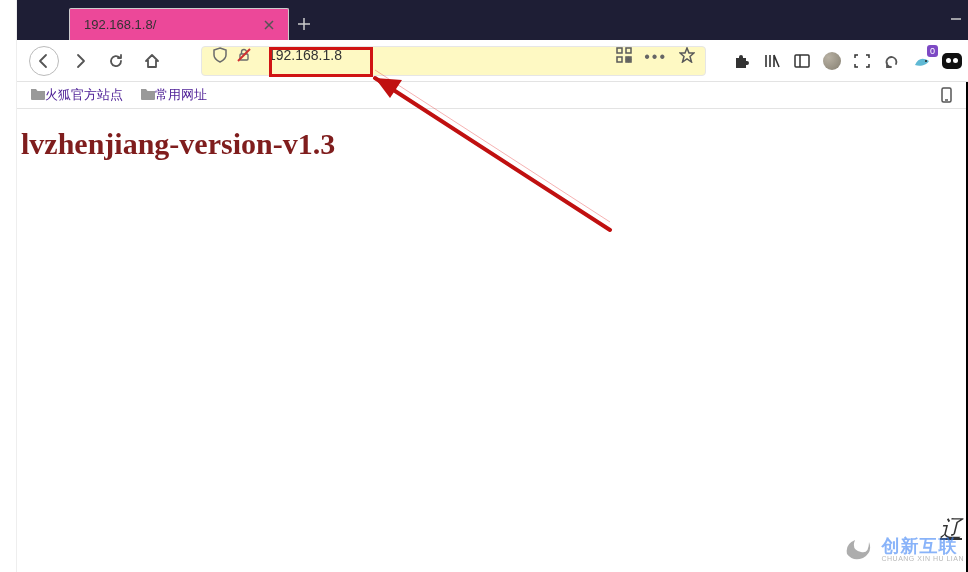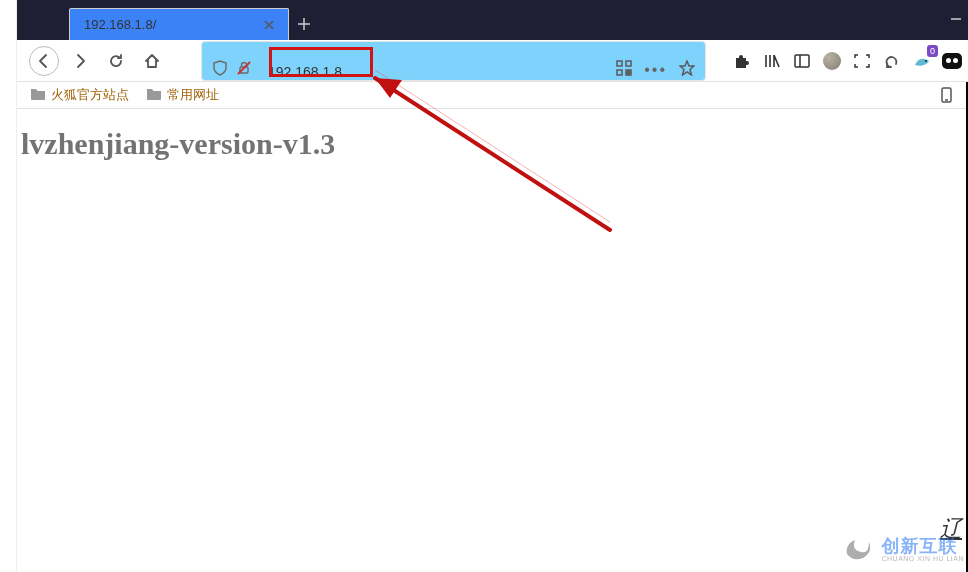--- a/index.html
+++ b/index.html
@@ -1,36 +1,36 @@
 <!DOCTYPE html>
 <html><head>
 <meta charset="utf-8">
 <style>
   * { margin: 0; padding: 0; box-sizing: border-box; font-family: Arial, "Microsoft YaHei", sans-serif; }
   body { width: 968px; height: 572px; background: #fff; position: relative; overflow: hidden; }
 
   
   .titlebar { display: flex; align-items: stretch; height: 40px; background: #1e1e35; position: relative; }
   .titlebar .left-pad { width: 52px; }
-  .tab { display: flex; align-items: center; background: #3b82f6; border: 1px solid #ccc; border-bottom: none; border-radius: 2px 2px 0 0; height: 32px; margin-top: 8px; padding: 0 10px 0 14px; min-width: 220px; gap: 10px; }
+  .tab { display: flex; align-items: center; background: #ec4899; border: 1px solid #ccc; border-bottom: none; border-radius: 2px 2px 0 0; height: 32px; margin-top: 8px; padding: 0 10px 0 14px; min-width: 220px; gap: 10px; }
   .tab-title { flex: 1; font-size: 13px; color: #333; }
   .tab-close { width: 18px; height: 18px; display: flex; align-items: center; justify-content: center; color: #555; cursor: pointer; }
   .tab-close svg { width: 12px; height: 12px; }
   .newtab { width: 30px; display: flex; align-items: center; justify-content: center; margin-top: 8px; height: 32px; }
   .newtab svg { width: 14px; height: 14px; stroke: #ccc; }
   .window-controls { position: absolute; right: 6px; top: 0; height: 40px; display: flex; align-items: center; gap: 18px; }
   .window-controls svg { width: 12px; height: 12px; stroke: #ccc; fill: none; stroke-width: 1.5; }
 
   
   .navbar { display: flex; align-items: center; height: 42px; background: #fff; border-bottom: 1px solid #e3e3e3; padding: 0 6px 0 10px; gap: 2px; }
   .nav-btn { width: 34px; height: 30px; display: flex; align-items: center; justify-content: center; border-radius: 4px; cursor: pointer; }
   .nav-btn.circle { width: 30px; height: 30px; border: 1px solid #bbb; border-radius: 50%; margin: 0 2px; }
   .nav-btn svg { width: 16px; height: 16px; stroke: #555; fill: none; stroke-width: 1.8; stroke-linecap: round; stroke-linejoin: round; }
   .spacer { width: 28px; }
-  .addr-wrap { flex: 1; display: flex; align-items: flex-end; height: 40px; background: #7dd3fc; border: 1px solid #e6e6e6; border-radius: 4px; padding: 0 10px; gap: 10px; }
+  .addr-wrap { flex: 1; display: flex; align-items: flex-start; height: 30px; background: #fef9c3; border: 1px solid #e6e6e6; border-radius: 4px; padding: 0 10px; gap: 10px; }
   .addr-icons-left { display: flex; align-items: center; gap: 8px; }
   .addr-icons-left .shield svg { width: 16px; height: 16px; stroke: #6b6b6b; fill: none; stroke-width: 1.5; }
   .addr-icons-left .lock { position: relative; }
   .addr-icons-left .lock svg { width: 16px; height: 16px; }
   .addr-text { font-size: 14px; color: #333; padding: 0 6px; }
   .addr-highlight { position: absolute; border: 3px solid #d01414; pointer-events: none; }
   .addr-spacer { flex: 1; }
   .addr-icons-right { display: flex; align-items: center; gap: 12px; }
   .addr-icons-right svg { width: 16px; height: 16px; stroke: #5a5a5a; fill: none; stroke-width: 1.5; }
   .dots { letter-spacing: 2px; color: #666; font-size: 16px; line-height: 16px; }
@@ -39,28 +39,28 @@
   .ext svg { width: 18px; height: 18px; }
   .avatar-badge { width: 18px; height: 18px; border-radius: 50%; background: radial-gradient(circle at 30% 30%, #b8b1a3, #857f71); }
   .mask-badge { width: 22px; height: 16px; background: #111; border-radius: 5px; position: relative; }
   .mask-badge::before, .mask-badge::after { content:""; position:absolute; width:5px; height:5px; background:#fff; border-radius:50%; top:5px; }
   .mask-badge::before { left:4px; } .mask-badge::after { right:4px; }
   .shark { position: relative; }
   .shark .count { position: absolute; top: -6px; right: -6px; background: #7d49c4; color: #fff; font-size: 9px; border-radius: 3px; padding: 0 3px; line-height: 12px; }
 
   
   .bookmarks { display: flex; align-items: center; height: 27px; background: #fff; border-bottom: 1px solid #e3e3e3; padding: 0 14px; gap: 18px; position: relative; }
-  .bm { display: flex; align-items: center; gap: 6px; font-size: 13px; color: #a16207; cursor: pointer; }
+  .bm { display: flex; align-items: center; font-size: 13px; color: #4c1d95; cursor: pointer; }
   .bm .folder svg { width: 14px; height: 12px; fill: #999; }
   .bm-right { position: absolute; right: 12px; display: flex; align-items: center; gap: 4px; }
   .bm-right svg { width: 11px; height: 16px; stroke: #555; fill: none; stroke-width: 1.5; }
 
   
   .page-content { padding: 18px 4px; }
-  .page-content h1 { font-size: 30px; font-family: "Times New Roman", serif; font-weight: bold; color: #737373; }
+  .page-content h1 { font-size: 30px; font-family: "Times New Roman", serif; font-weight: bold; color: #7f1d1d; }
 
   
   .annot-arrow { position: absolute; pointer-events: none; }
 
   
   .watermark { position: absolute; right: 4px; bottom: 4px; display: flex; align-items: center; gap: 6px; opacity: 0.6; }
   .watermark .wm-logo svg { width: 34px; height: 34px; }
   .watermark .wm-text { display: flex; flex-direction: column; line-height: 1; }
   .watermark .wm-main { font-size: 18px; font-weight: bold; color: #3b82f6; letter-spacing: 1px; }
   .watermark .wm-sub { font-size: 7px; color: #888; letter-spacing: 0.5px; }

